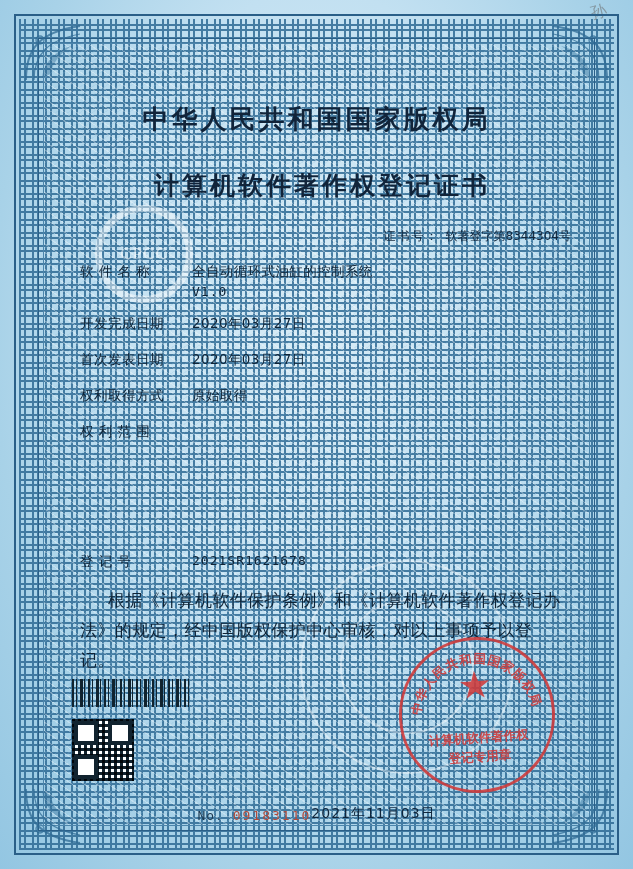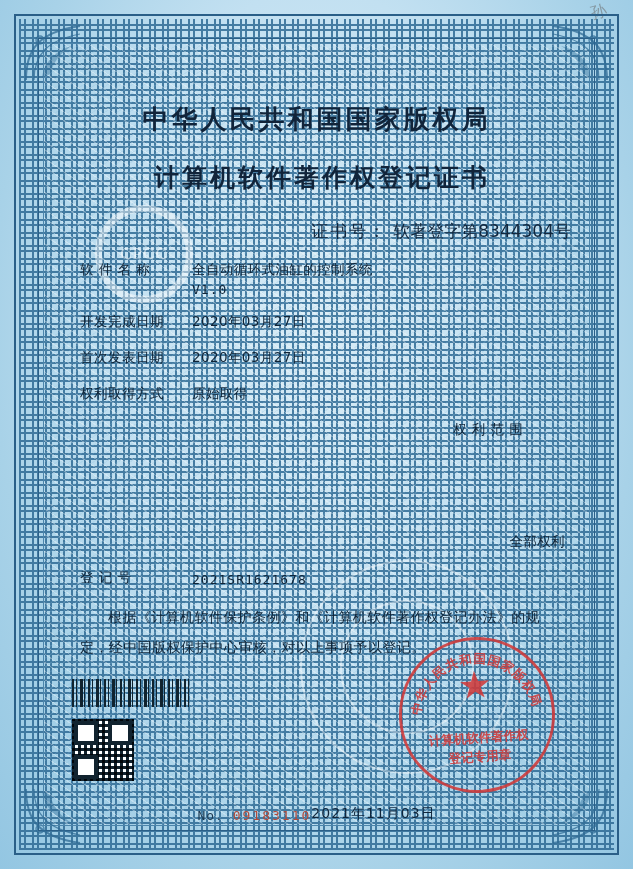--- a/index.html
+++ b/index.html
@@ -121,45 +121,45 @@
     font-family: "DejaVu Sans", sans-serif;
     font-weight: bold;
     letter-spacing: 3px;
   }
   .title-main {
     font-size: 26px;
     margin-top: 50px;
   }
   .title-sub {
     font-size: 25px;
-    margin-top: 24px;
+    margin-top: 32px;
     padding-left: 11px;
   }
 
   .cert-no {
     text-align: right;
     margin-top: 26px;
     padding-right: 10px;
-    font-size: 17px;
+    font-size: 12px;
     color: #12273d;
     font-family: "DejaVu Sans", sans-serif;
   }
   .cert-no .label { letter-spacing: 2px; }
   .cert-no .value { margin-left: 6px; }
 
   .fields {
     margin-top: 18px;
     padding-left: 28px;
     padding-right: 16px;
     font-family: "DejaVu Sans", sans-serif;
     color: #0f2437;
   }
   .field-row {
     display: flex;
-    align-items: flex-end;
+    align-items: flex-start;
     margin-bottom: 13px;
     font-size: 13.5px;
   }
   .field-row.tight { margin-bottom: 3px; }
   .field-label {
     width: 112px;
     flex: 0 0 112px;
     white-space: nowrap;
     letter-spacing: 0.5px;
   }
@@ -177,21 +177,21 @@
     font-family: "DejaVu Sans Mono", monospace;
     font-size: 13px;
     letter-spacing: 1px;
     margin-bottom: 16px;
     color: #0f2437;
   }
 
   .statement {
     margin-top: 16px;
     padding: 0 16px 0 28px;
-    font-size: 14px;
+    font-size: 17px;
     line-height: 30px;
     color: #0f2437;
     font-family: Liberation Mono, monospace;
     letter-spacing: 0.4px;
   }
   .statement p { margin: 0; text-indent: 28px; }
 
   
   .codes {
     position: absolute;
@@ -395,21 +395,20 @@
         <div class="field-value">2020年03月27日</div>
       </div>
 
       <div class="field-row" style="margin-bottom:18px;">
         <div class="field-label">权利取得方式</div>
         <div class="field-value">原始取得</div>
       </div>
 
       <div class="field-row" style="margin-bottom:18px;flex-direction:column;">
         <div class="field-label">权 利 范 围</div>
-        <div class="field-value">全部权利</div>
       </div>
 
       <div class="field-row">
         <div class="field-label">登 记 号</div>
         <div class="field-value mono">2021SR1621678</div>
       </div>
 
     </div>
 
     <div class="statement">

